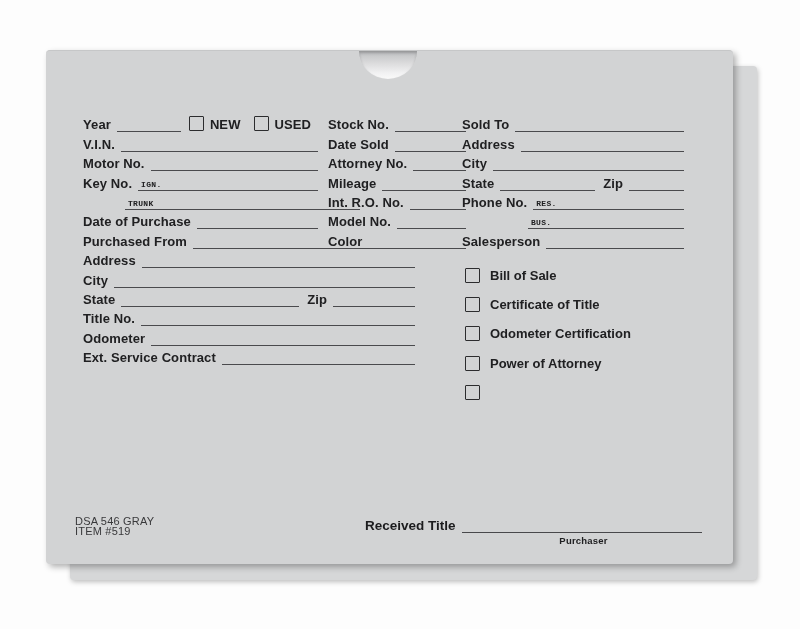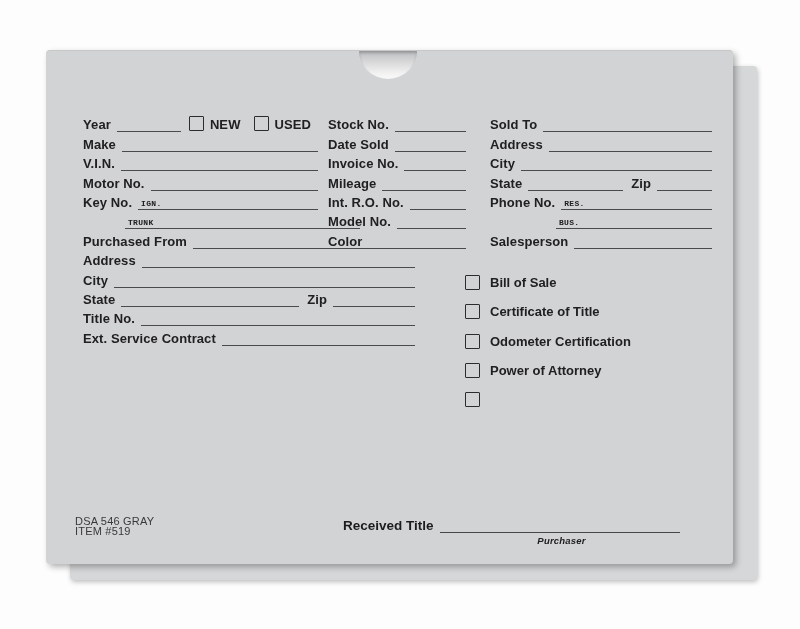--- a/index.html
+++ b/index.html
@@ -19,21 +19,21 @@
   }
   .notch {
     position:absolute; left:313px; top:0; width:58px; height:28px;
     border-radius:0 0 50% 50% / 0 0 100% 100%;
     background:linear-gradient(180deg,#bdbec0 0%,#d9d9da 40%,#f1f1f2 78%,#fafafa 100%);
     box-shadow:inset 0 2px 3px rgba(0,0,0,0.22);
   }
   .col { position:absolute; display:flex; flex-direction:column; }
   .col-a { left:37px; top:62px; width:332px; }
   .col-b { left:282px; top:62px; width:138px; }
-  .col-c { left:444px; top:62px; width:222px; }
+  .col-c { left:416px; top:62px; width:222px; }
   .row { height:19.4px; display:flex; align-items:flex-end; }
   .row.w1 { width:235px; }
   .lbl {
     font-size:13px; font-weight:bold; color:#202022; line-height:1;
     padding:0 6px 1px 0; white-space:nowrap; letter-spacing:0.1px;
   }
   .line { flex:1 1 auto; border-bottom:1.4px solid #4a4a4d; height:1px; }
   .line.subline { display:flex; align-items:flex-end; height:auto; }
   .sub {
     font-size:8px; font-weight:bold; color:#202022; line-height:1;
@@ -45,71 +45,71 @@
   .zipline-r { flex:0 0 55px; }
   .indent-trunk { padding-left:42px; }
   .indent-bus { padding-left:66px; }
   .cb {
     flex:0 0 13px; width:13px; height:13px; border:1.6px solid #2c2c2e;
     border-radius:1px; margin:0 0 1px 8px; background:transparent;
   }
   .cb.cb2 { margin-left:13px; }
   .cbl { padding-left:6px; padding-right:0;margin-top:44px; }
   .checks { position:absolute; left:419px; top:210px; display:flex; flex-direction:column; }
-  .check-item { height:29.2px; display:flex; align-items:flex-end; }
+  .check-item { height:29.2px; display:flex; align-items:center; }
   .check-box {
     width:13px; height:13px; border:1.6px solid #2c2c2e; border-radius:1px; flex:0 0 13px;
   }
   .check-label { margin-left:10px; font-size:13px; font-weight:bold; color:#202022; white-space:nowrap; }
-  .received { position:absolute; left:297px; top:464px; width:337px; }
+  .received { position:absolute; left:319px; top:464px; width:337px; }
   .received-row { display:flex; align-items:flex-end; height:18px; }
   .received-lbl { font-size:13.5px; font-weight:bold; color:#1c1c1e; padding-right:6px; line-height:1; padding-bottom:1px; white-space:nowrap; }
   .received-line { flex:1; border-bottom:1.5px solid #48484b; }
-  .purchaser { margin-left:100px; width:237px; text-align:center; font-size:9.5px; font-weight:bold; color:#202022; margin-top:2px; letter-spacing:0.2px;font-style:italic; }
+  .purchaser { margin-left:100px; width:237px; text-align:center; font-size:9.5px; font-weight:bold; color:#202022; margin-top:2px; letter-spacing:0.2px; }
   .form-code { position:absolute; left:29px; top:466px; font-size:11px; line-height:9.5px; color:#39393b; letter-spacing:0.2px; }
 </style>
 </head>
 <body>
 
 <div class="envelope env-back"></div>
 
 <div class="envelope env-front">
   <div class="notch"></div>
 
   <div class="col col-a">
     <div class="row w1">
       <span class="lbl">Year</span>
       <span class="line yearline"></span>
       <span class="cb"></span>
       <span class="lbl cbl">NEW</span>
       <span class="cb cb2"></span>
       <span class="lbl cbl">USED</span>
     </div>
     <div class="row w1">
-      <span class="lbl">Make</span>
-      <span class="line"></span>
-    </div>
-    <div class="row w1">
       <span class="lbl">V.I.N.</span>
       <span class="line"></span>
     </div>
     <div class="row w1">
       <span class="lbl">Motor No.</span>
       <span class="line"></span>
     </div>
     <div class="row w1">
       <span class="lbl">Key No.</span>
       <span class="line subline">
         <span class="sub">IGN.</span>
       </span>
     </div>
     <div class="row w1 indent-trunk">
       <span class="line subline">
         <span class="sub">TRUNK</span>
       </span>
+    </div>
+    <div class="row w1">
+      <span class="lbl">Date of Purchase</span>
+      <span class="line"></span>
     </div>
     <div class="row">
       <span class="lbl">Purchased From</span>
       <span class="line"></span>
     </div>
     <div class="row">
       <span class="lbl">Address</span>
       <span class="line"></span>
     </div>
     <div class="row">
@@ -120,36 +120,40 @@
       <span class="lbl">State</span>
       <span class="line"></span>
       <span class="lbl ziplbl">Zip</span>
       <span class="line zipline-l"></span>
     </div>
     <div class="row">
       <span class="lbl">Title No.</span>
       <span class="line"></span>
     </div>
     <div class="row">
+      <span class="lbl">Odometer</span>
+      <span class="line"></span>
+    </div>
+    <div class="row">
       <span class="lbl">Ext. Service Contract</span>
       <span class="line"></span>
     </div>
   </div>
 
   <div class="col col-b">
     <div class="row">
       <span class="lbl">Stock No.</span>
       <span class="line"></span>
     </div>
     <div class="row">
       <span class="lbl">Date Sold</span>
       <span class="line"></span>
     </div>
     <div class="row">
-      <span class="lbl">Invoice No.</span>
+      <span class="lbl">Attorney No.</span>
       <span class="line"></span>
     </div>
     <div class="row">
       <span class="lbl">Mileage</span>
       <span class="line"></span>
     </div>
     <div class="row">
       <span class="lbl">Int. R.O. No.</span>
       <span class="line"></span>
     </div>

